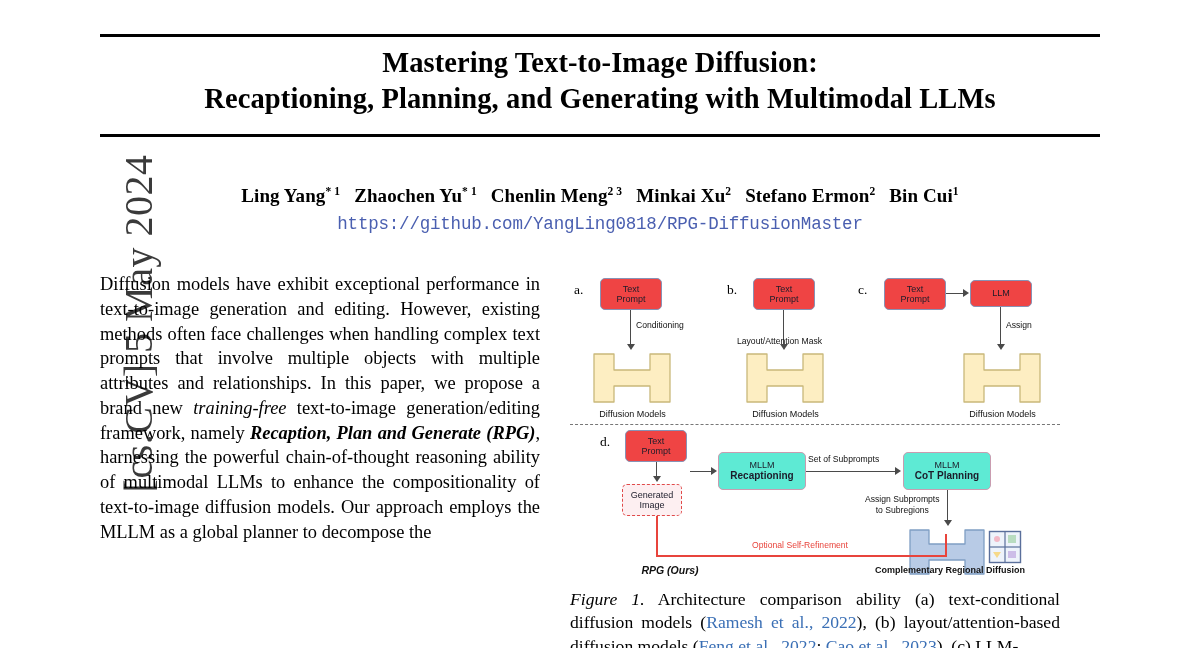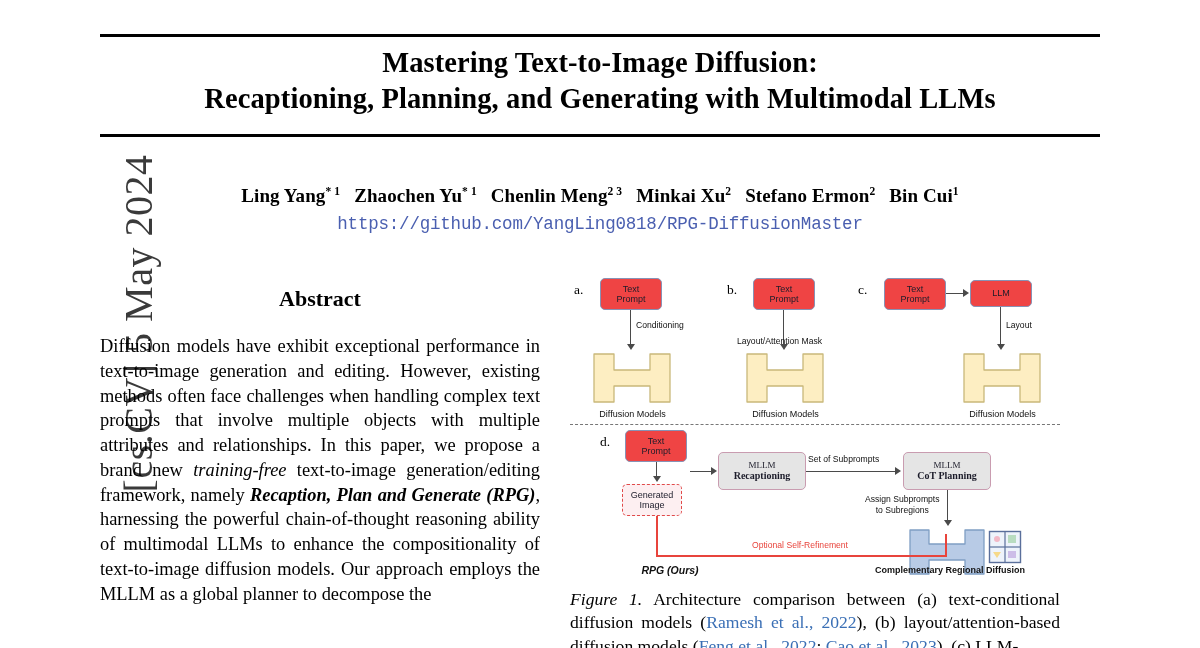--- a/index.html
+++ b/index.html
@@ -129,23 +129,22 @@
     font-size: 9px;
     color: #1c1c2a;
     display: flex;
     align-items: center;
     justify-content: center;
     text-align: center;
     line-height: 1.15;
     padding: 2px;
   }
   .node.pink {
-    background: #e5e5e5;
+    background: #5eead4;
     border-color: #c99cb0;
-    font-family: Liberation Serif, serif;
   }
   .node.dashed-red {
     background: #fdeff1;
     border: 1.4px dashed #e04a4a;
     color: #1c1c2a;
   }
   .node .bold { font-weight: bold; font-size: 10px; }
   .panel-letter {
     position: absolute;
     font-family: "Liberation Serif", serif;
@@ -237,21 +236,20 @@
 
   <div class="authors">
     <span><span>Ling Yang</span><sup>* 1</sup></span><span class="auth-gap"></span><span><span>Zhaochen Yu</span><sup>* 1</sup></span><span class="auth-gap"></span><span><span>Chenlin Meng</span><sup>2 3</sup></span><span class="auth-gap"></span><span><span>Minkai Xu</span><sup>2</sup></span><span class="auth-gap"></span><span><span>Stefano Ermon</span><sup>2</sup></span><span class="auth-gap"></span><span><span>Bin Cui</span><sup>1</sup></span>
   </div>
 
   <div class="url">https://github.com/YangLing0818/RPG-DiffusionMaster</div>
 
   <div class="cols">
 
     <div class="col-left">
-      <div class="abstract-head">Abstract</div>
       <div class="abstract-body">
         <span>Diffusion models have exhibit exceptional performance in text-to-image generation and editing. However, existing methods often face challenges when handling complex text prompts that involve multiple objects with multiple attributes and relationships. In this paper, we propose a brand new </span><i>training-free</i><span> text-to-image generation/editing framework, namely </span><span class="bi">Recaption, Plan and Generate (RPG)</span><span>, harnessing the powerful chain-of-thought reasoning ability of multimodal LLMs to enhance the compositionality of text-to-image diffusion models. Our approach employs</span>
         <span>the MLLM as a global planner to decompose the</span>
       </div>
     </div>
 
     <div class="col-right">
       <div class="figure">
         <div class="fig-box">
 
@@ -278,21 +276,21 @@
           <div class="cap" style="left:163px; top:137px; width:105px;">Diffusion Models</div>
 
           <div class="panel-letter" style="left:288px; top:10px;">c.</div>
           <div class="node" style="left:314px; top:6px; width:62px; height:32px; white-space:pre-line;">Text
 Prompt</div>
           <div class="node" style="left:400px; top:8px; width:62px; height:27px;">LLM</div>
           <div class="hline" style="left:376px; top:21px; width:18px;"></div>
           <div class="arrowhead-right" style="left:393px; top:17px;"></div>
           <div class="vline" style="left:430px; top:35px; height:39px;"></div>
           <div class="arrowhead-down" style="left:427px; top:72px;"></div>
-          <div class="edge-label" style="left:436px; top:48px;">Layout</div>
+          <div class="edge-label" style="left:436px; top:48px;">Assign</div>
           <svg class="unet" style="left:392px; top:80px;" width="80" height="52" viewBox="0 0 80 52">
             <polygon points="2,2 22,2 22,18 58,18 58,2 78,2 78,50 58,50 58,34 22,34 22,50 2,50" fill="#fdeec2" stroke="#c9b87a" stroke-width="1.3" stroke-linejoin="round"></polygon>
           </svg>
           <div class="cap" style="left:380px; top:137px; width:105px;">Diffusion Models</div>
 
           <div class="dashed-sep" style="top:152px;"></div>
 
           <div class="panel-letter" style="left:30px; top:162px;">d.</div>
           <div class="node" style="left:55px; top:158px; width:62px; height:32px; white-space:pre-line;">Text
 Prompt</div>
@@ -339,19 +337,19 @@
           <div class="red-line" style="left:86px; top:244px; width:1.6px; height:40px;"></div>
           <div class="red-line" style="left:86px; top:283px; height:1.6px; width:291px;"></div>
           <div class="red-line" style="left:375px; top:262px; width:1.6px; height:22px;"></div>
           <div class="red-label" style="left:182px; top:268px;">Optional Self-Refinement</div>
 
           <div class="cap bolditalic" style="left:30px; top:292px; width:140px;">RPG (Ours)</div>
           <div class="cap" style="left:270px; top:293px; width:220px; font-weight:bold;">Complementary Regional Diffusion</div>
         </div>
 
         <div class="fig-caption">
-          <span class="lbl">Figure 1.</span><span> Architecture comparison between (a) text-conditional diffusion models (</span><span class="cite">Ramesh et al., 2022</span><span>), (b) layout/attention-based diffusion models (</span><span class="cite">Feng et al., 2022</span><span>; </span><span class="cite">Cao et al., 2023</span><span>), (c) LLM-</span>
+          <span class="lbl">Figure 1.</span><span> Architecture comparison ability (a) text-conditional diffusion models (</span><span class="cite">Ramesh et al., 2022</span><span>), (b) layout/attention-based diffusion models (</span><span class="cite">Feng et al., 2022</span><span>; </span><span class="cite">Cao et al., 2023</span><span>), (c) LLM-</span>
         </div>
       </div>
     </div>
 
   </div>
 </div>
 
 </body></html>

